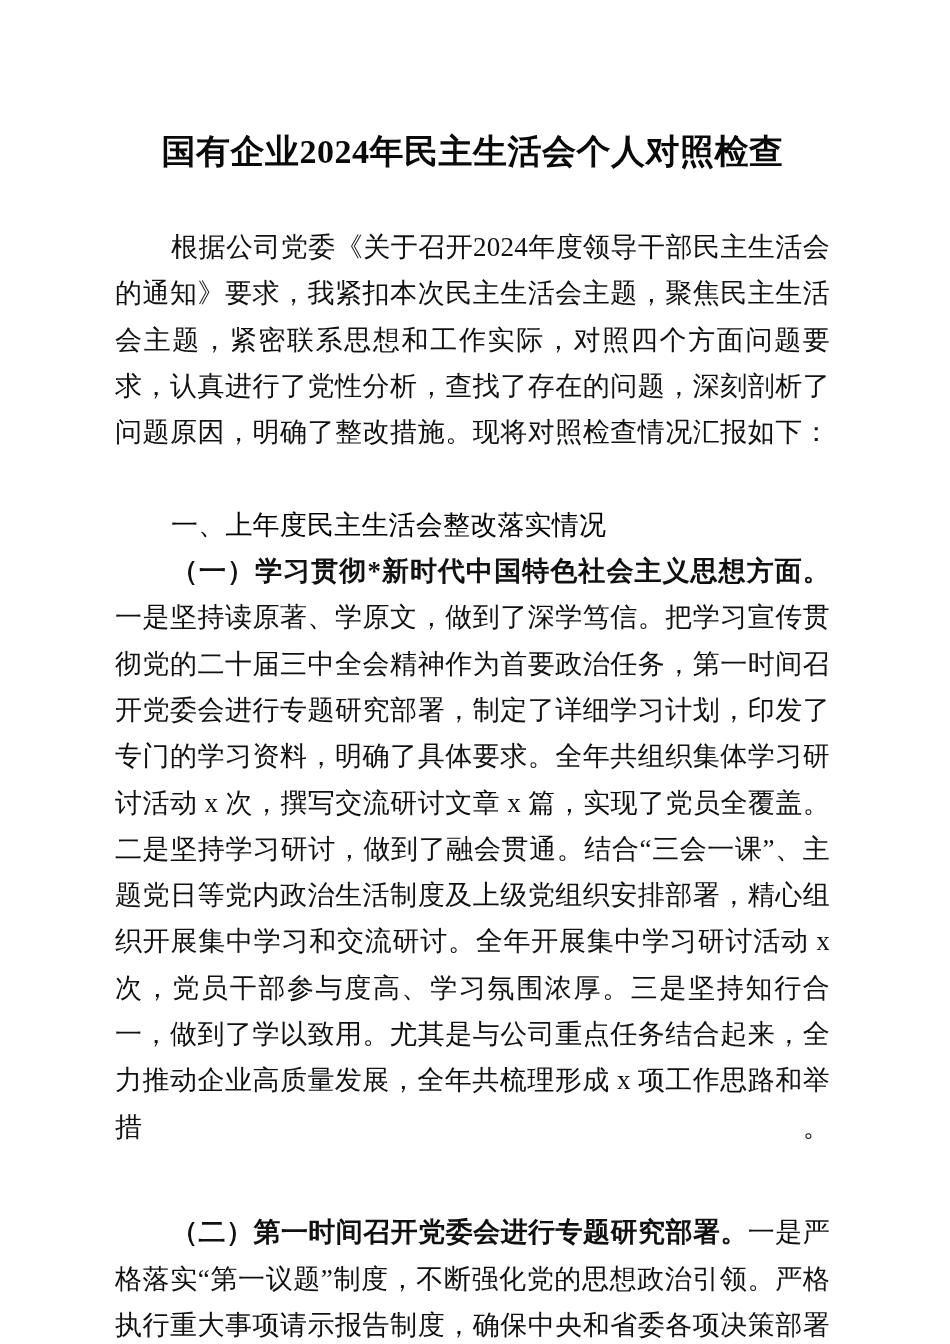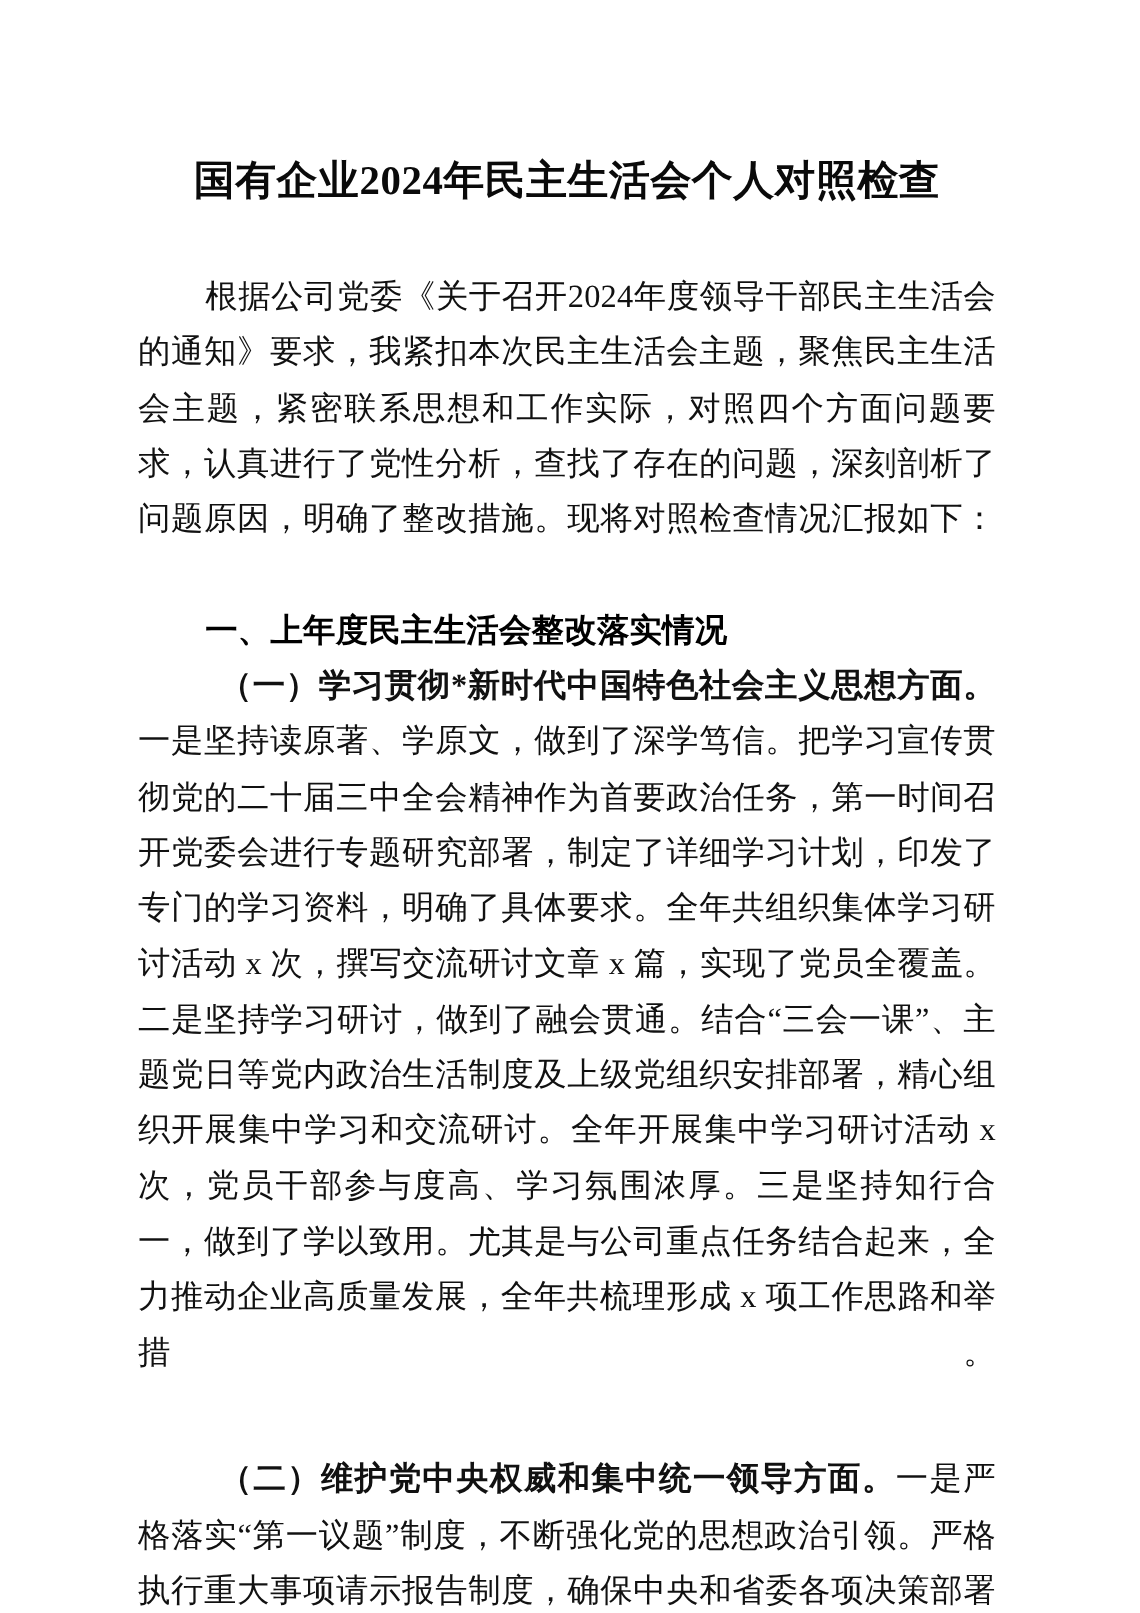--- a/index.html
+++ b/index.html
@@ -69,34 +69,33 @@
   
   .para::after {
     content: "";
     display: inline-block;
     width: 100%;
   }
 
   
   .section-heading {
     font-family: "Liberation Sans", "DejaVu Sans", sans-serif;
-    font-weight: bold;
+    font-weight: normal;
     font-size: 27px;
     line-height: 46.3px;
     text-indent: 56px;
     margin: 0;
     color: #000000;
     letter-spacing: 0.2px;
   }
 
   
   .sub-lead {
     font-weight: bold;
     letter-spacing: 0.2px;
-    margin-left: 12px;
   }
 
   .blank-line {
     height: 13px;
   }
 </style>
 </head>
 <body style="background: rgb(255, 255, 255); color: rgb(17, 17, 17);">
 
 <div class="page">
@@ -107,16 +106,16 @@
     <div class="title-spacer"></div>
 
     <p class="para">根据公司党委《关于召开2024年度领导干部民主生活会的通知》要求，我紧扣本次民主生活会主题，聚焦民主生活会主题，紧密联系思想和工作实际，对照四个方面问题要求，认真进行了党性分析，查找了存在的问题，深刻剖析了问题原因，明确了整改措施。现将对照检查情况汇报如下：</p>
 
     <h2 class="section-heading">一、上年度民主生活会整改落实情况</h2>
 
     <p class="para"><span class="sub-lead">（一）学习贯彻*新时代中国特色社会主义思想方面。</span><span>一是坚持读原著、学原文，做到了深学笃信。把学习宣传贯彻党的二十届三中全会精神作为首要政治任务，第一时间召开党委会进行专题研究部署，制定了详细学习计划，印发了专门的学习资料，明确了具体要求。全年共组织集体学习研讨活动 x 次，撰写交流研讨文章 x 篇，实现了党员全覆盖。二是坚持学习研讨，做到了融会贯通。结合“三会一课”、主题党日等党内政治生活制度及上级党组织安排部署，精心组织开展集中学习和交流研讨。全年开展集中学习研讨活动 x 次，党员干部参与度高、学习氛围浓厚。三是坚持知行合一，做到了学以致用。尤其是与公司重点任务结合起来，全力推动企业高质量发展，全年共梳理形成 x 项工作思路和举措。</span></p>
 
     <div class="blank-line"></div>
 
-    <p class="para"><span class="sub-lead">（二）维护党中央权威和集中统一领导方面。</span><span>一是严格落实“第一议题”制度，不断强化党的思想政治引领。严格执行重大事项请示报告制度，确保中央和省委各项决策部署落到实</span></p>
+    <p class="para"><span class="sub-lead">（二）第一时间召开党委会进行专题研究部署。</span><span>一是严格落实“第一议题”制度，不断强化党的思想政治引领。严格执行重大事项请示报告制度，确保中央和省委各项决策部署落到实</span></p>
 
   </div>
 </div>
 
 </body></html>

